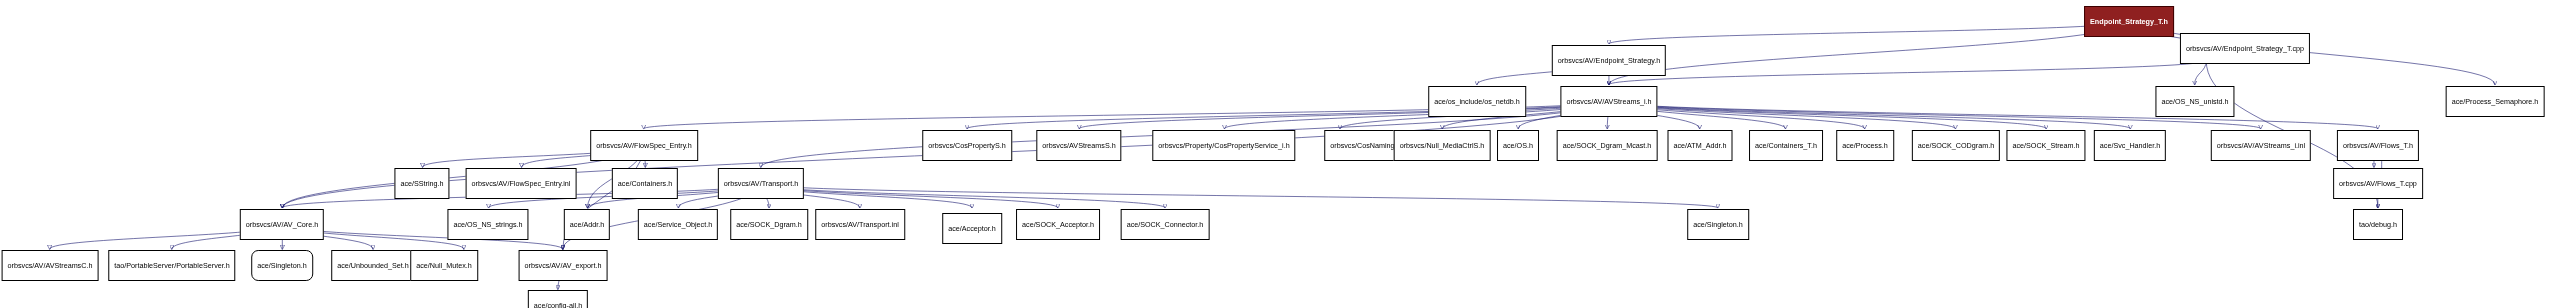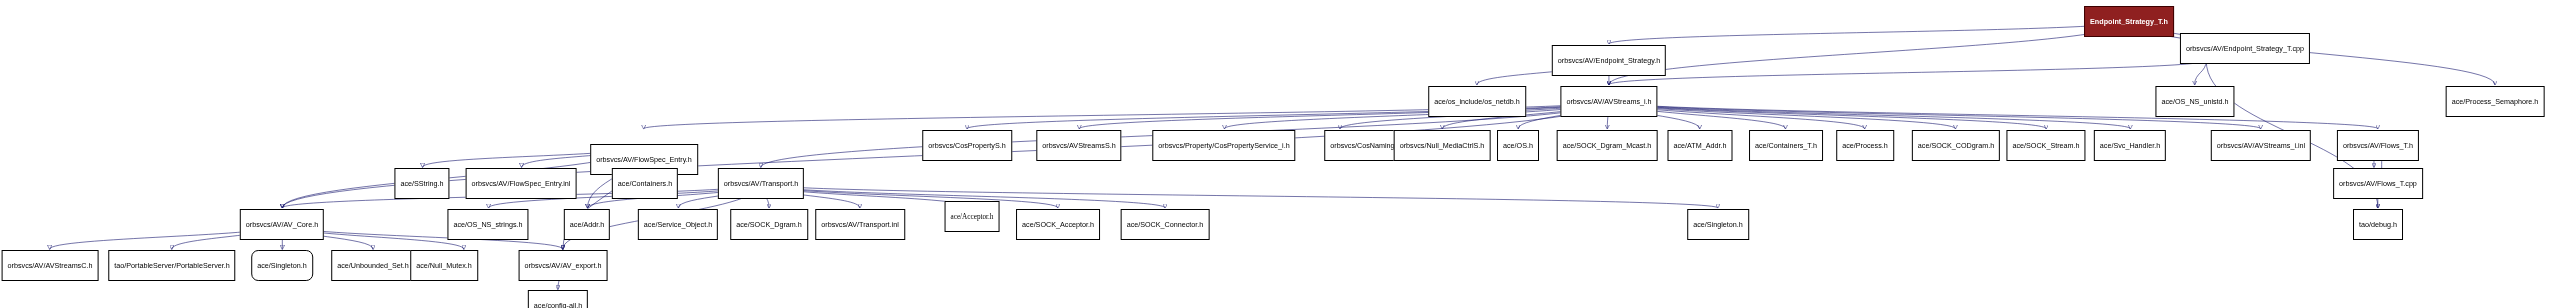--- a/index.html
+++ b/index.html
@@ -115,21 +115,21 @@
       </g>
   </svg>
 
 <div class="node root" style="left: 2129px; top: 5.5px;">Endpoint_Strategy_T.h</div>
     <div class="node" style="left: 1609px; top: 45px;">orbsvcs/AV/Endpoint_Strategy.h</div>
     <div class="node" style="left: 2206px; top: 33px; margin-left: 39px;">orbsvcs/AV/Endpoint_Strategy_T.cpp</div>
     <div class="node" style="left: 1477px; top: 86px;">ace/os_include/os_netdb.h</div>
     <div class="node" style="left: 1609px; top: 86px;">orbsvcs/AV/AVStreams_i.h</div>
     <div class="node" style="left: 2195px; top: 86px;">ace/OS_NS_unistd.h</div>
     <div class="node" style="left: 2495px; top: 86px;">ace/Process_Semaphore.h</div>
-    <div class="node" style="left: 644px; top: 144px; text-align: right;">orbsvcs/AV/FlowSpec_Entry.h</div>
+    <div class="node" style="left: 644px; top: 130px; text-align: right;">orbsvcs/AV/FlowSpec_Entry.h</div>
     <div class="node" style="left: 967px; top: 130px;">orbsvcs/CosPropertyS.h</div>
     <div class="node" style="left: 1079px; top: 130px;">orbsvcs/AVStreamsS.h</div>
     <div class="node" style="left: 1224px; top: 130px;">orbsvcs/Property/CosPropertyService_i.h</div>
     <div class="node" style="left: 1368px; top: 130px;">orbsvcs/CosNamingC.h</div>
     <div class="node" style="left: 1442px; top: 130px;">orbsvcs/Null_MediaCtrlS.h</div>
     <div class="node" style="left: 1518px; top: 130px;">ace/OS.h</div>
     <div class="node" style="left: 1607px; top: 130px;">ace/SOCK_Dgram_Mcast.h</div>
     <div class="node" style="left: 1700px; top: 130px;">ace/ATM_Addr.h</div>
     <div class="node" style="left: 1786px; top: 130px;">ace/Containers_T.h</div>
     <div class="node" style="left: 1865px; top: 130px;">ace/Process.h</div>
@@ -142,21 +142,21 @@
     <div class="node" style="left: 521px; top: 168px;">orbsvcs/AV/FlowSpec_Entry.inl</div>
     <div class="node" style="left: 645px; top: 168px;">ace/Containers.h</div>
     <div class="node" style="left: 761px; top: 168px;">orbsvcs/AV/Transport.h</div>
     <div class="node" style="left: 2378px; top: 168px;">orbsvcs/AV/Flows_T.cpp</div>
     <div class="node" style="left: 282px; top: 209px;">orbsvcs/AV/AV_Core.h</div>
     <div class="node" style="left: 488px; top: 209px;">ace/OS_NS_strings.h</div>
     <div class="node" style="left: 587px; top: 209px;">ace/Addr.h</div>
     <div class="node" style="left: 678px; top: 209px;">ace/Service_Object.h</div>
     <div class="node" style="left: 769px; top: 209px;">ace/SOCK_Dgram.h</div>
     <div class="node" style="left: 860px; top: 209px;">orbsvcs/AV/Transport.inl</div>
-    <div class="node" style="left: 972px; top: 201px; font-family: Liberation Serif, serif;">ace/Acceptor.h</div>
+    <div class="node" style="left: 972px; top: 213px;">ace/Acceptor.h</div>
     <div class="node" style="left: 1058px; top: 209px;">ace/SOCK_Acceptor.h</div>
     <div class="node" style="left: 1165px; top: 209px;">ace/SOCK_Connector.h</div>
     <div class="node" style="left: 1718px; top: 209px;">ace/Singleton.h</div>
     <div class="node" style="left: 2378px; top: 209px;">tao/debug.h</div>
     <div class="node" style="left: 50px; top: 250px;">orbsvcs/AV/AVStreamsC.h</div>
     <div class="node" style="left: 172px; top: 250px;">tao/PortableServer/PortableServer.h</div>
     <div class="node" style="left: 282px; top: 250px; border-radius: 7px;">ace/Singleton.h</div>
     <div class="node" style="left: 373px; top: 250px;">ace/Unbounded_Set.h</div>
     <div class="node" style="left: 444px; top: 250px;">ace/Null_Mutex.h</div>
     <div class="node" style="left: 563px; top: 250px;">orbsvcs/AV/AV_export.h</div>

